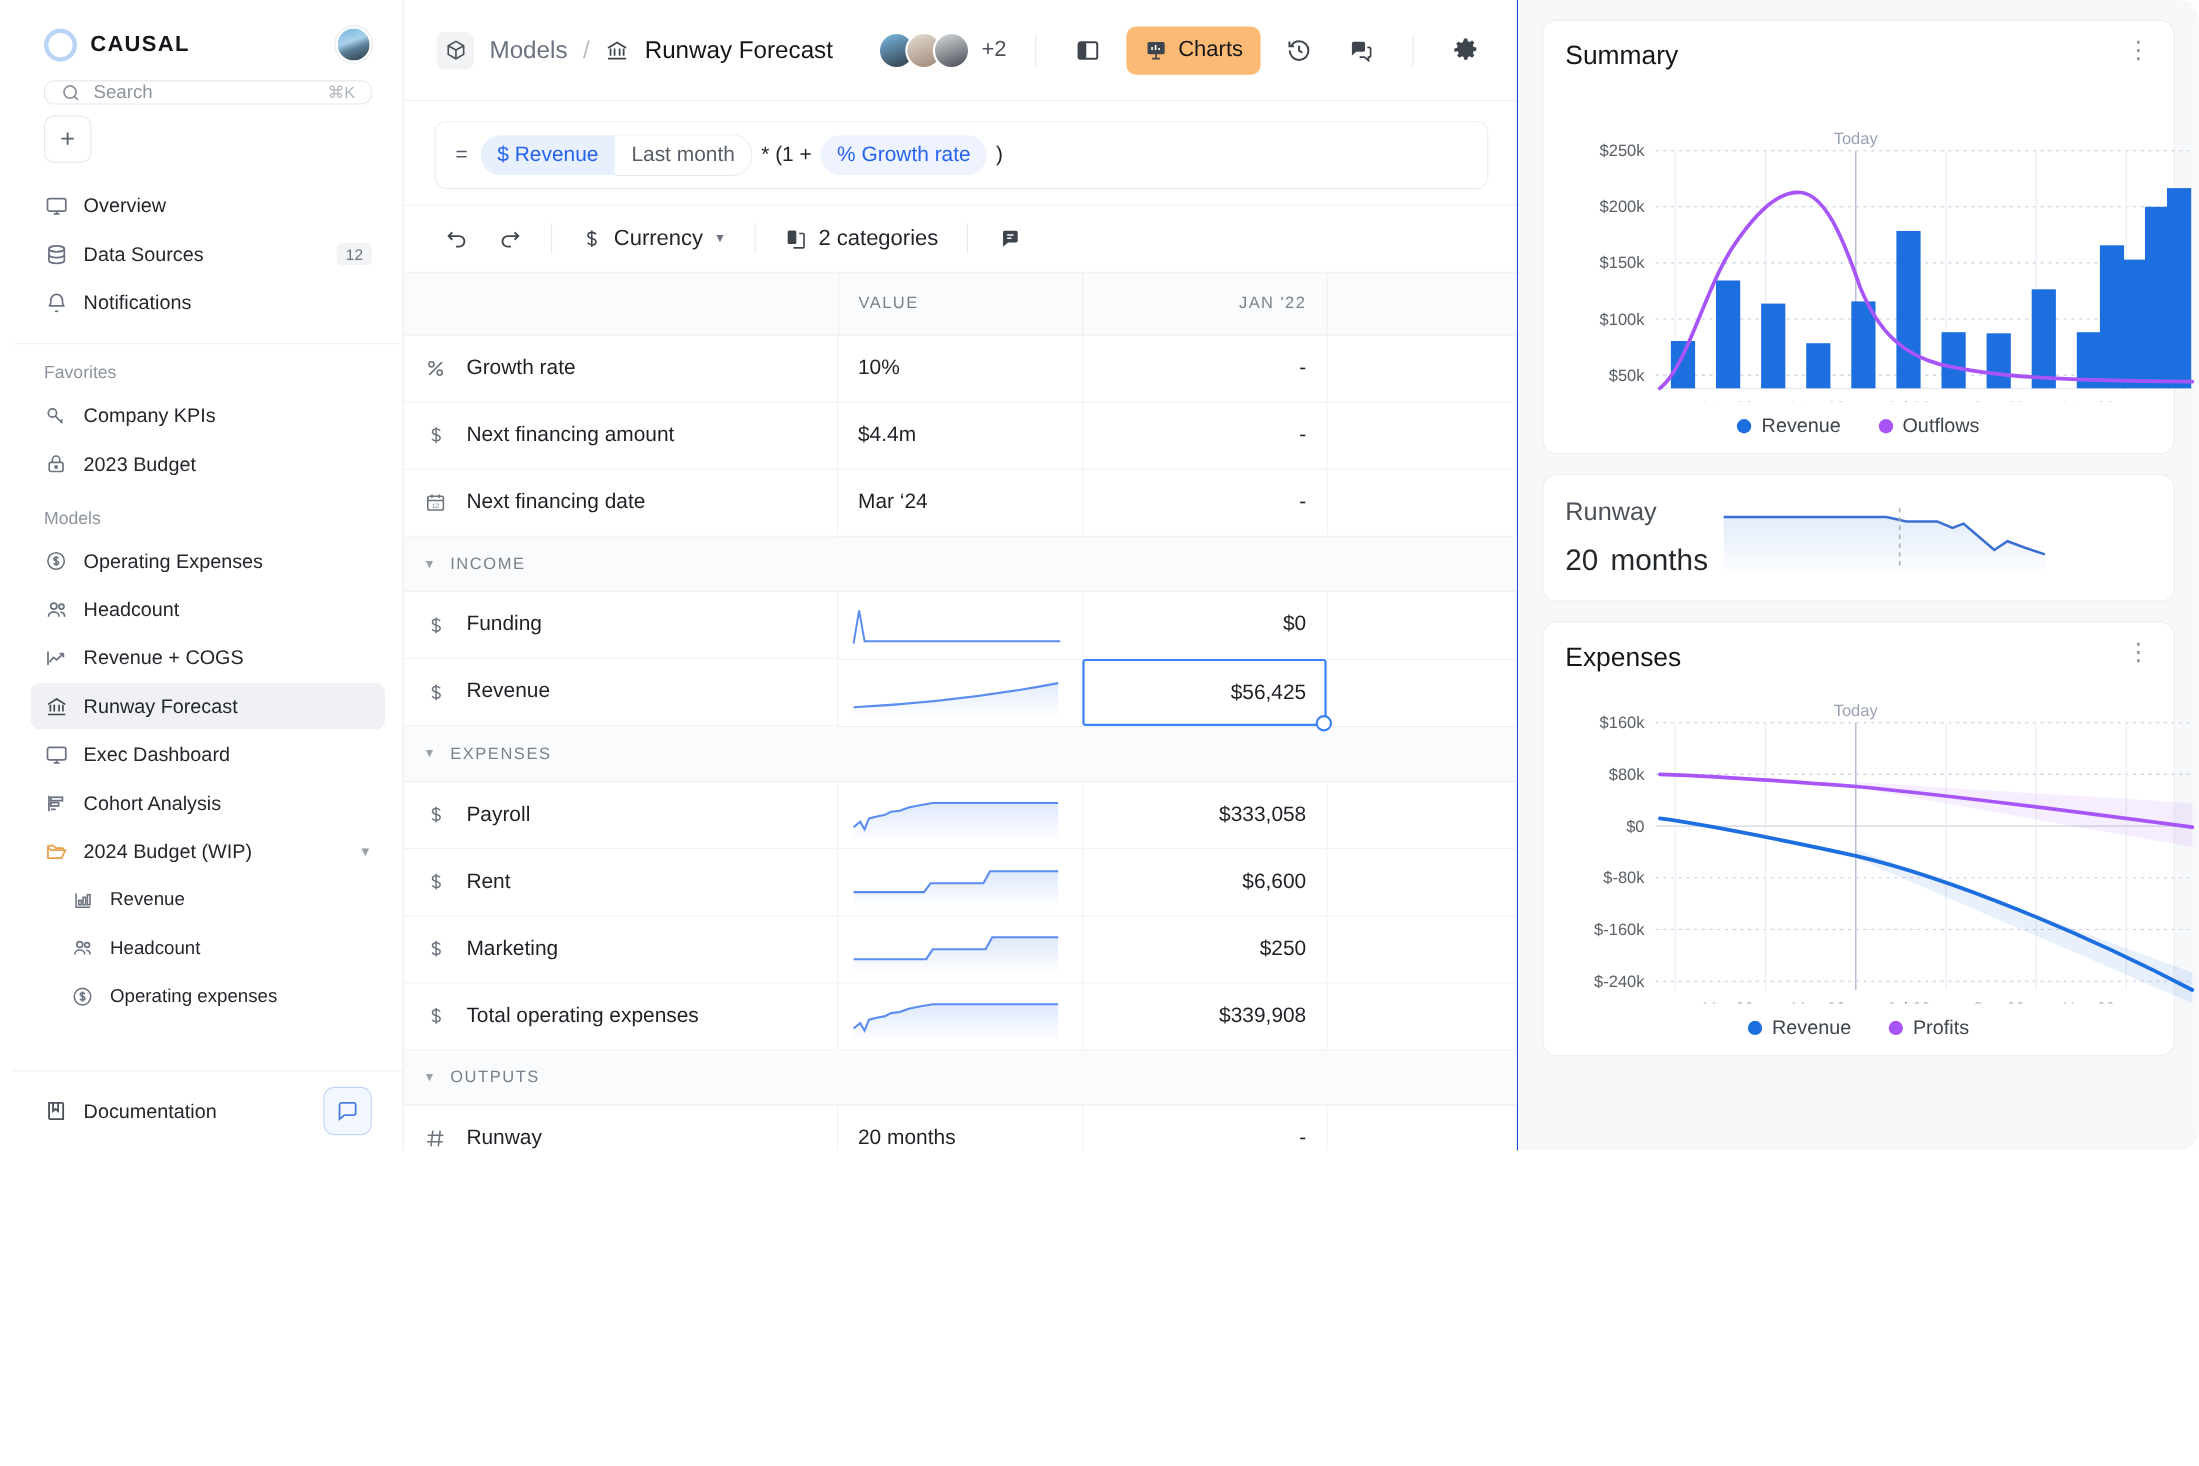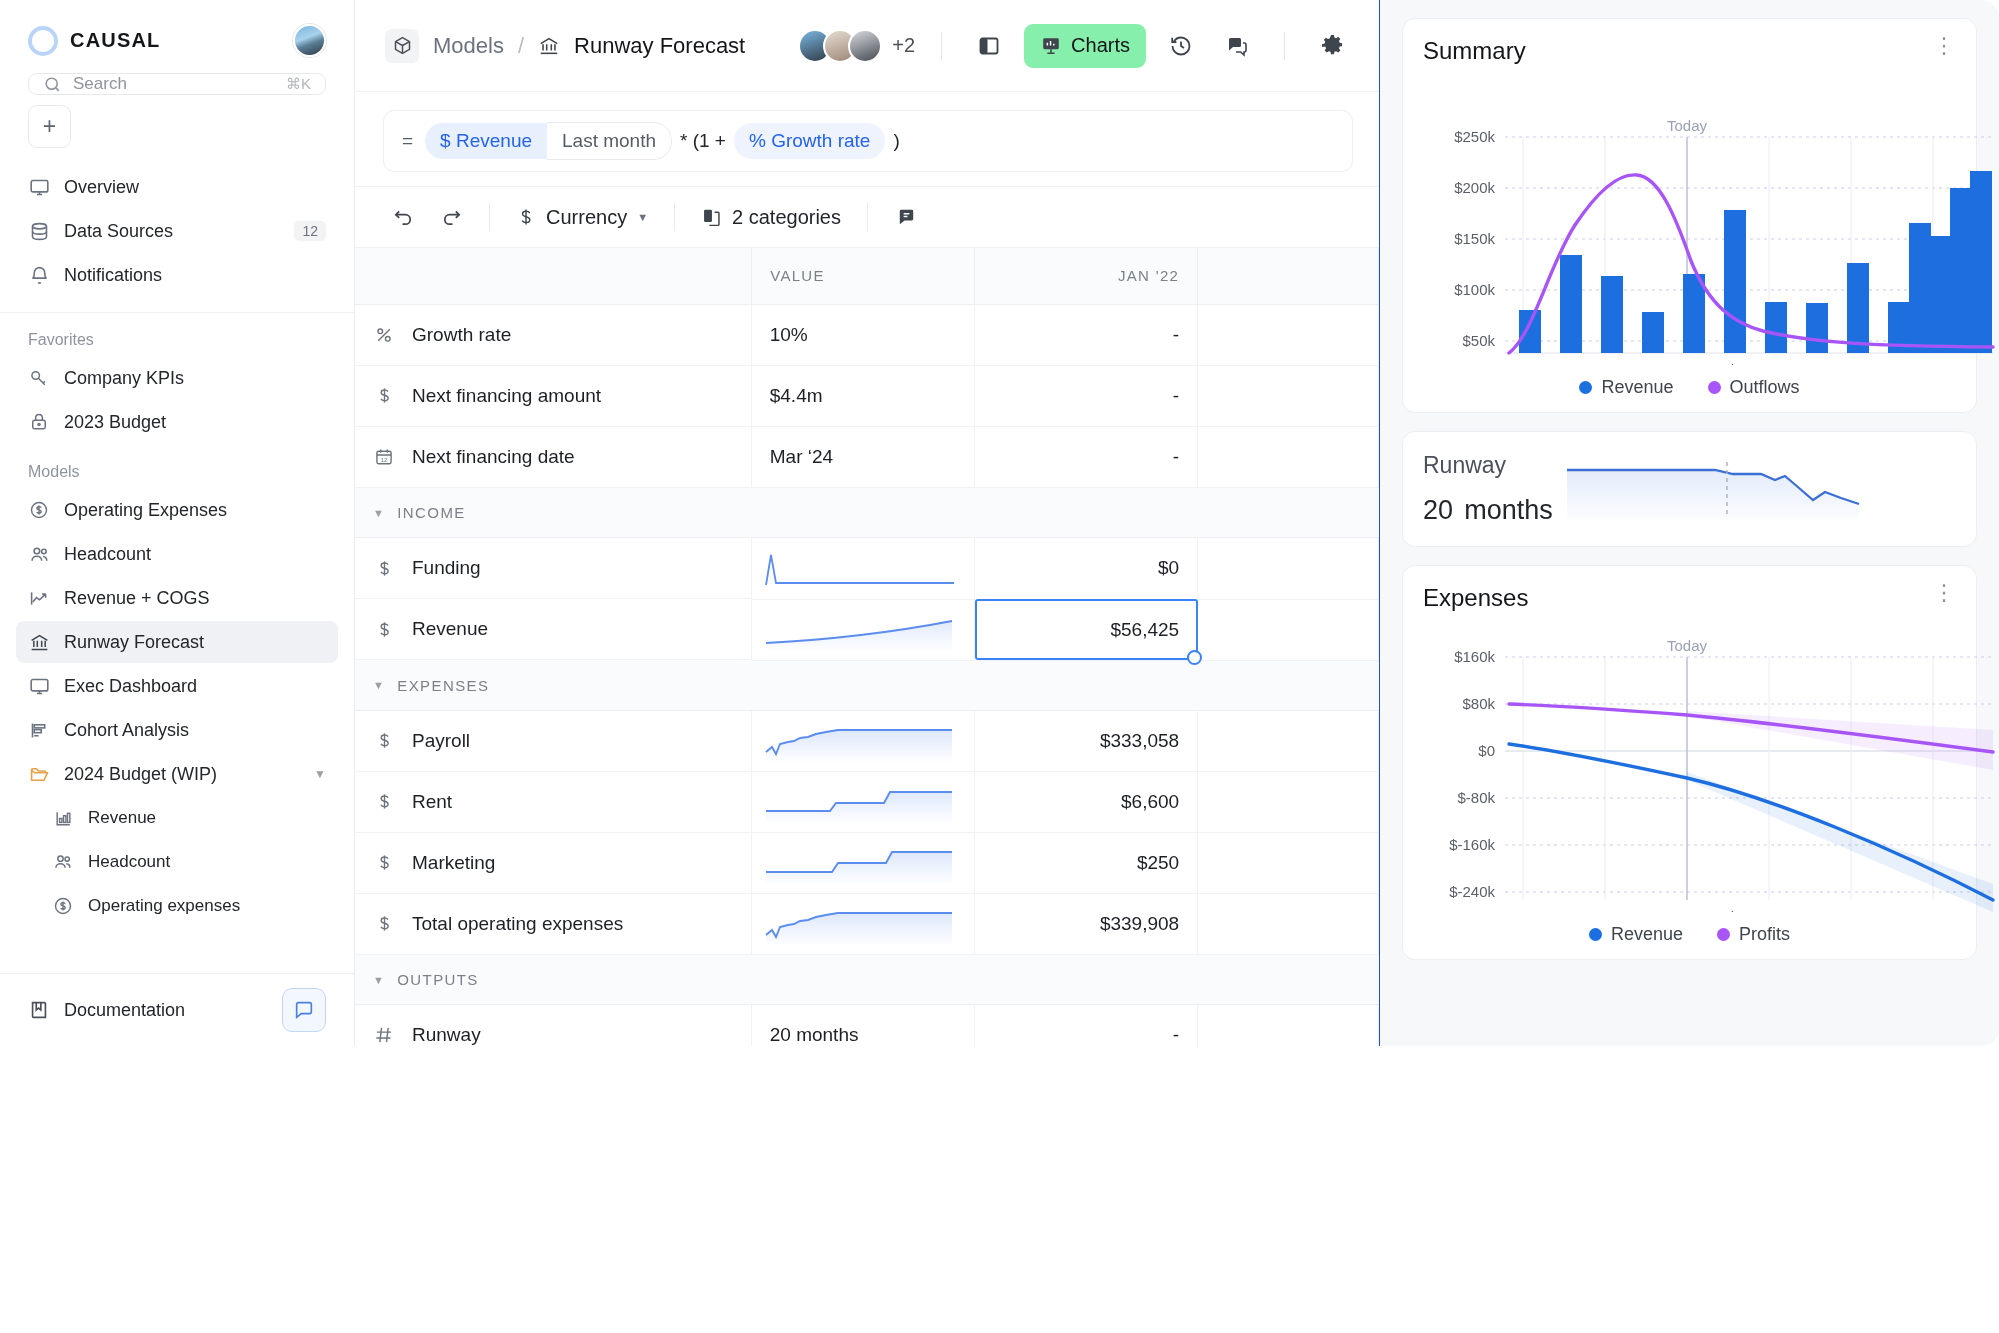--- a/index.html
+++ b/index.html
@@ -9,20 +9,21 @@
     font-family: "Liberation Sans", sans-serif;
     overflow: hidden;
   }
   .app {
     position: relative;
     width: 1999px; height: 1046px;
     background: #ffffff;
     border-radius: 18px;
     overflow: hidden;
     display: flex;
+    padding-left: 12px;
   }
 
   
   .sidebar {
     width: 355px; height: 100%;
     background: #ffffff;
     border-right: 1px solid #eaecef;
     display: flex; flex-direction: column;
     flex: 0 0 355px;
   }
@@ -123,21 +124,21 @@
   .av2 { background: linear-gradient(160deg,#e7ddd2,#9c8676); }
   .av3 { background: linear-gradient(160deg,#d8dade,#454b52); }
   .plus2 { font-size: 20px; color: #4b5059; margin-left: 10px; }
   .vsep { width: 1px; height: 28px; background: #e4e7eb; margin: 0 12px; }
   .ticon {
     width: 42px; height: 40px; border-radius: 8px;
     display: flex; align-items: center; justify-content: center; color: #3f454d;
   }
   .charts-btn {
     display: flex; align-items: center; gap: 9px;
-    height: 44px; padding: 0 16px; border-radius: 9px; background: #86efac;
+    height: 44px; padding: 0 16px; border-radius: 9px; background: #fdba74;
     font-size: 20px; color: #14161a;
   }
 
   
   .formula-wrap { padding: 18px 26px 14px 28px; }
   .formula {
     height: 62px; border: 1px solid #eceef1; border-radius: 11px;
     display: flex; align-items: center; gap: 8px; padding: 0 18px;
     font-size: 19px; color: #22252a;
   }

